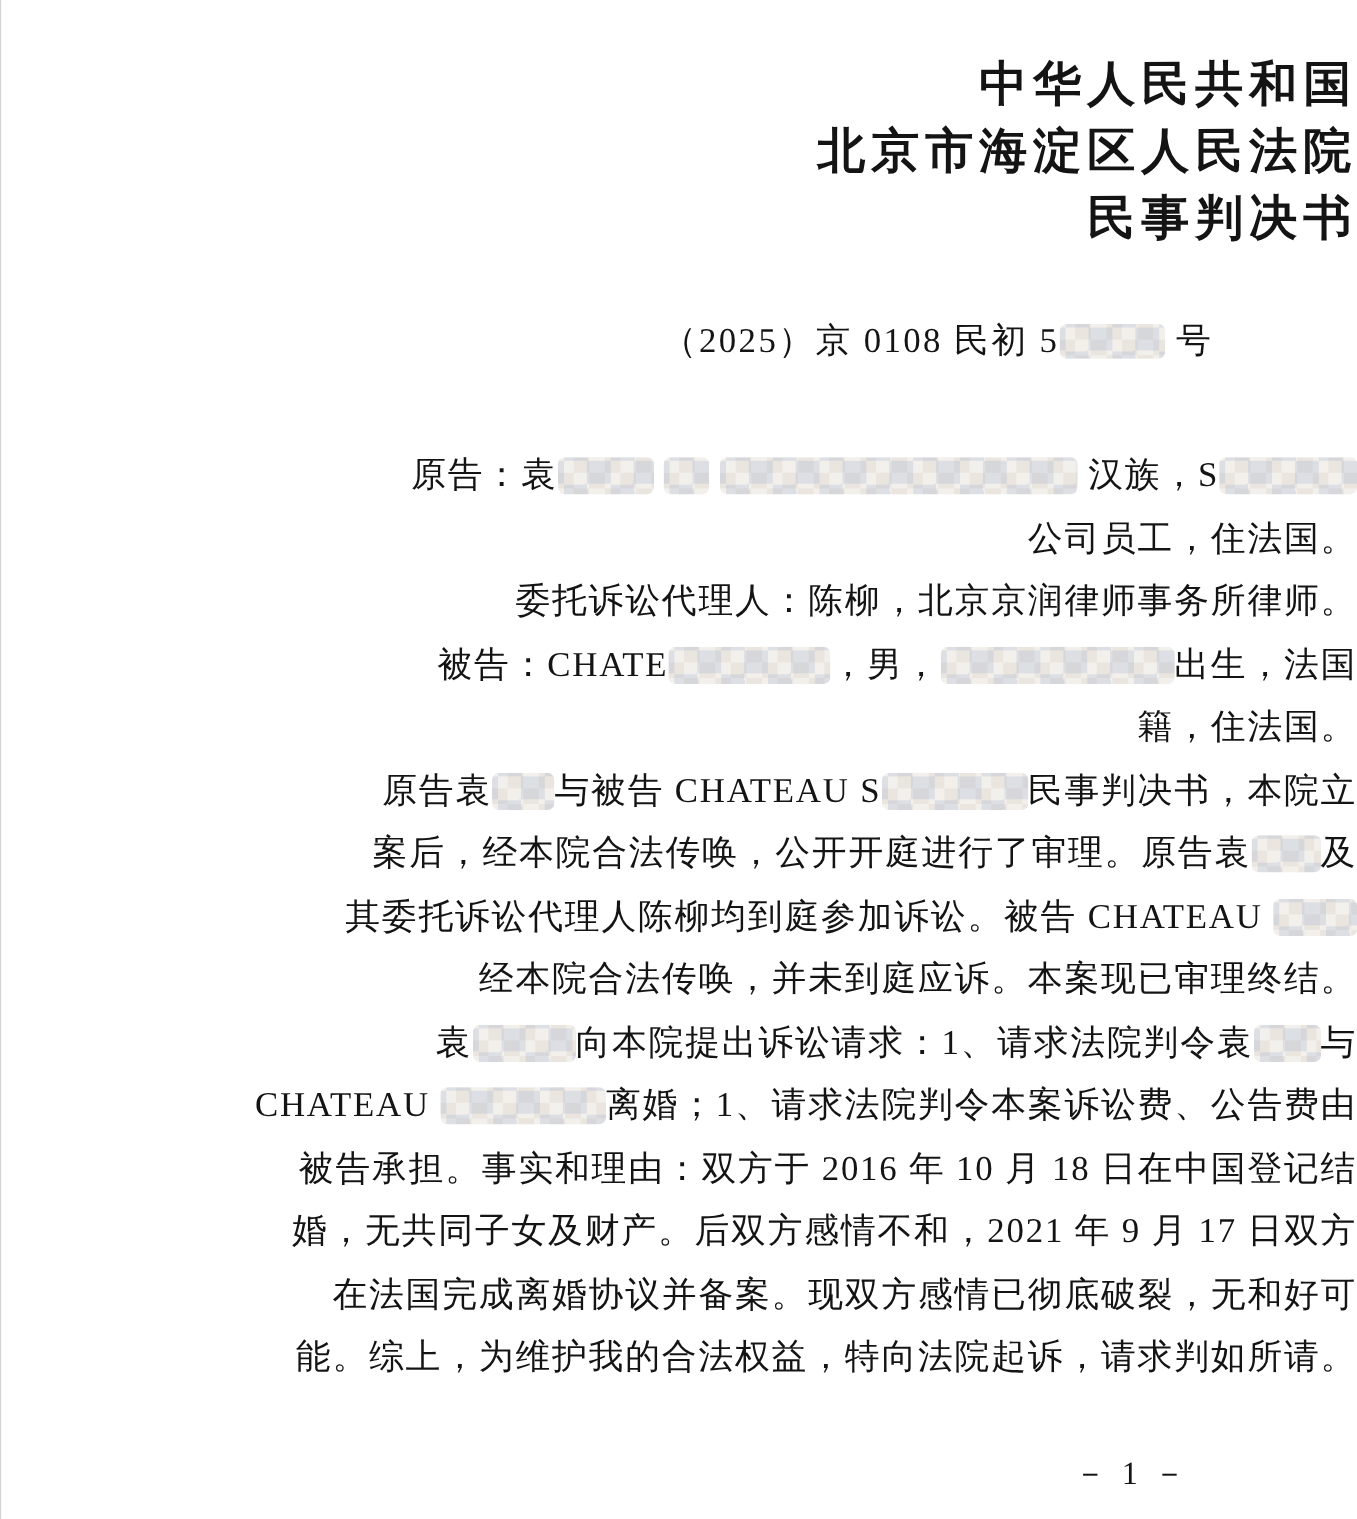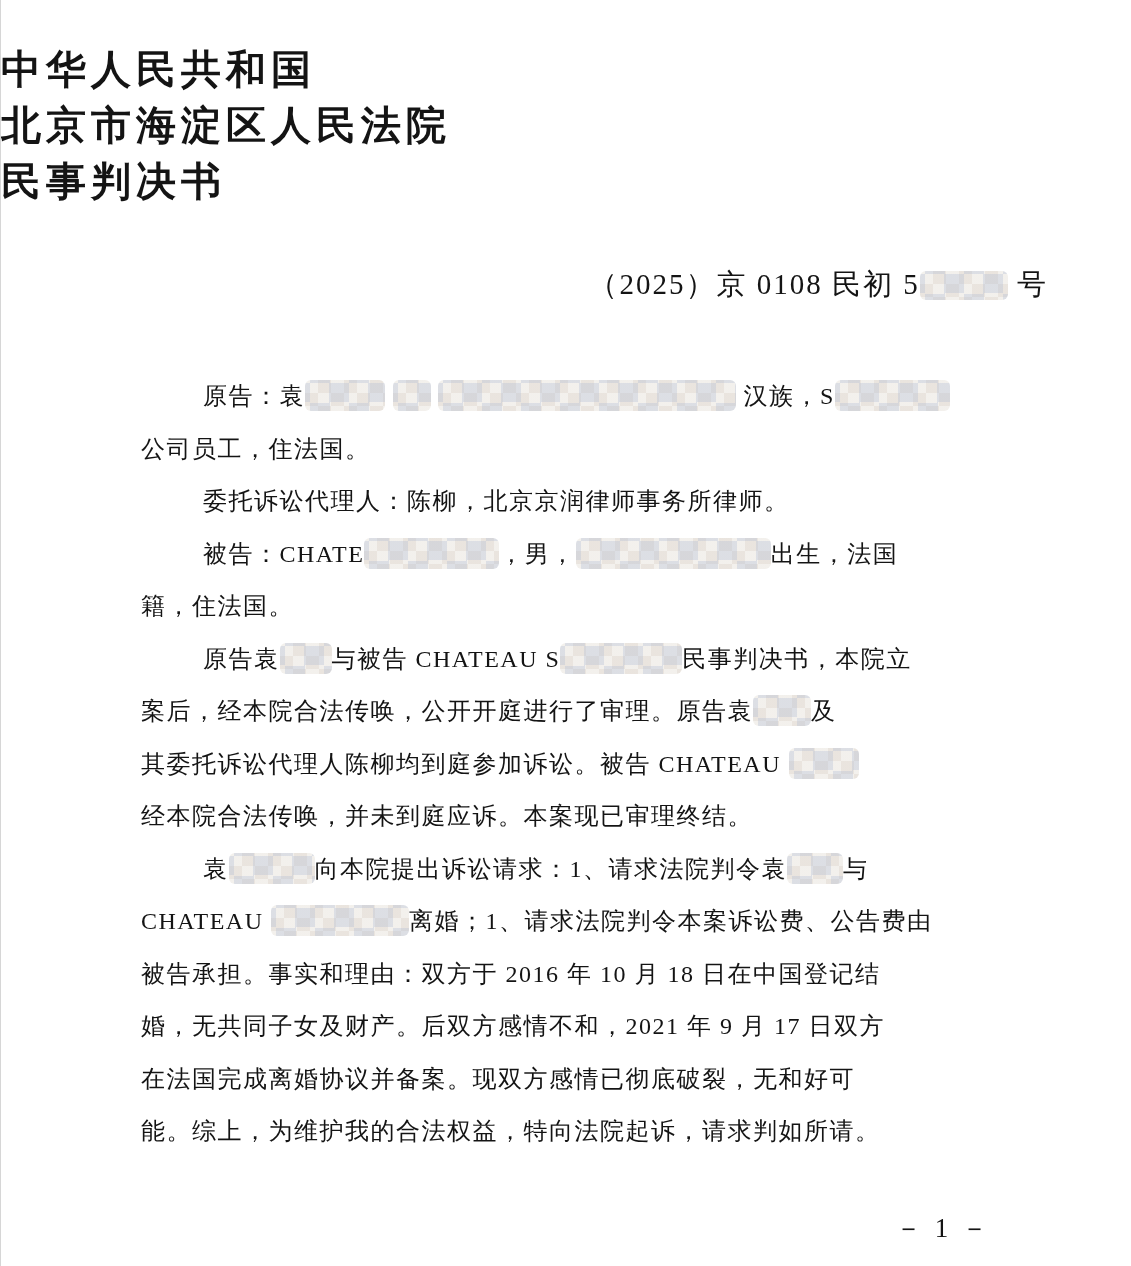--- a/index.html
+++ b/index.html
@@ -15,41 +15,42 @@
     background: #ffffff;
     border-left: 1px solid #d6d6d6;
     overflow: hidden;
     font-family: "Liberation Serif", "DejaVu Serif", serif;
     color: #141414;
   }
   .doc-header {
     padding-top: 42px;
   }
   .doc-title {
-    text-align: left;
+    text-align: right;
     font-weight: 700;
     font-size: 40px;
     line-height: 56px;
     letter-spacing: 5px;
     white-space: nowrap;
   }
   .case-number {
     margin-top: 58px;
-    padding-right: 83px;
+    padding-right: 120px;
     text-align: right;
     font-size: 29px;
     line-height: 32px;
     letter-spacing: 2px;
     white-space: nowrap;
   }
   .doc-body {
     margin: 70px 0 0 140px;
-    font-size: 24px;
+    font-size: 29px;
     line-height: 52.5px;
     letter-spacing: 1.5px;
+    text-align: right;
   }
   .line {
     white-space: nowrap;
     height: 52.5px;
   }
   .line.indent {
     padding-left: 62px;
   }
   
   .redact {

